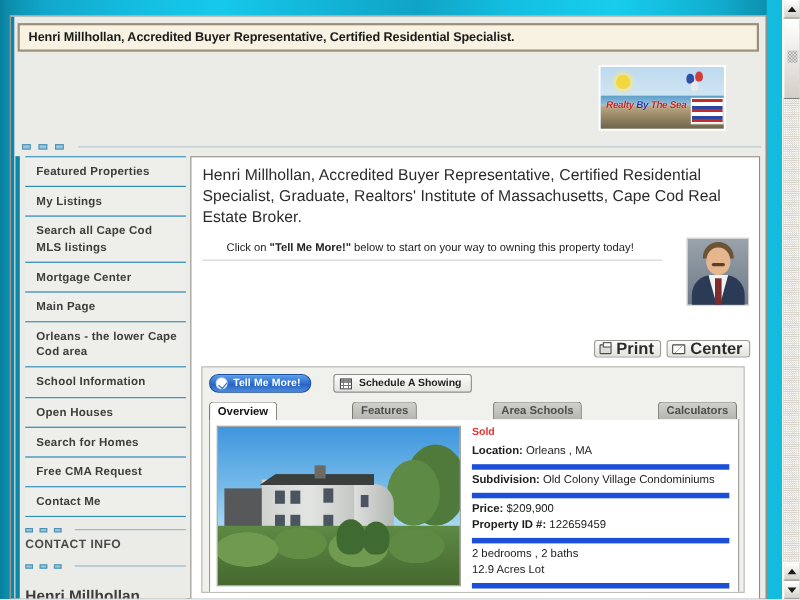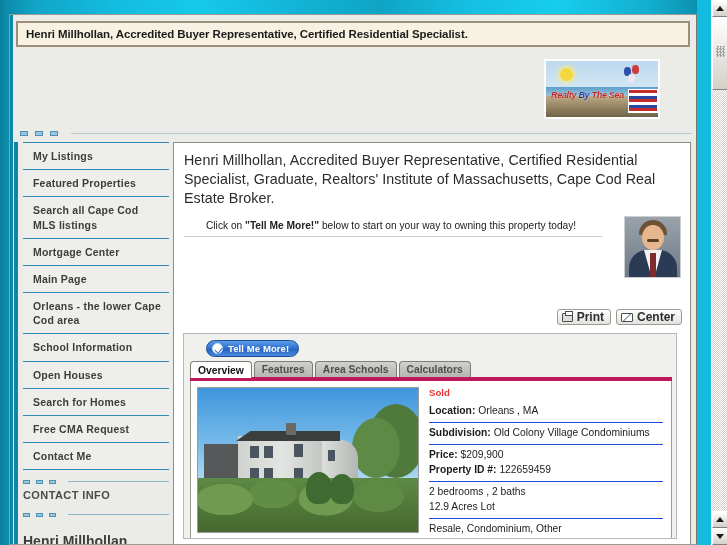--- a/index.html
+++ b/index.html
@@ -241,21 +241,21 @@
   
   .pe-row {
     position: absolute; right: 8px; top: 166px;
     display: flex; gap: 5px;
   }
   .pe-btn {
     display: flex; align-items: center; gap: 4px;
     height: 16px; padding: 0 6px 0 4px;
     border: 1px solid #9b9b95; border-radius: 3px;
     background: linear-gradient(to bottom, #fdfdfd, #e2e2de);
-    font-size: 12px; font-weight: bold; color: #2d2d2d;
+    font-size: 15px; font-weight: bold; color: #2d2d2d;
     cursor: pointer;
   }
   .ico-print {
     width: 11px; height: 9px; position: relative;
     border: 1px solid #4a4a4a; border-radius: 1px; background: #ddd;
   }
   .ico-print:after {
     content:""; position:absolute; left:2px; top:-3px; width:6px; height:3px;
     background:#fff; border:1px solid #4a4a4a;
   }
@@ -269,21 +269,21 @@
   .listing-box {
     position: absolute;
     left: 9px; top: 190px;
     width: 494px; height: 206px;
     border: 1px solid #b9b9b3;
     background: #f0f0ec;
     overflow: hidden;
   }
   .action-row {
     position: absolute; left: 6px; top: 6px;
-    display: flex; gap: 20px; align-items: center; flex-direction: column;
+    display: flex; gap: 20px; align-items: center;
   }
   .btn-tell {
     display: flex; align-items: center; gap: 5px;
     height: 17px; padding: 0 9px 0 5px;
     border: 1px solid #1b4f9b; border-radius: 9px;
     background: linear-gradient(to bottom, #5b9ce8 0%, #2f6fd0 50%, #235fbd 51%, #4a8ade 100%);
     color: #ffffff; font-size: 9.5px; font-weight: bold;
     letter-spacing: 0.1px;
     cursor: pointer;
   }
@@ -311,22 +311,23 @@
     background-image:
       linear-gradient(to right, transparent 2px, #777 2px 3px, transparent 3px 6px, #777 6px 7px, transparent 7px),
       linear-gradient(to bottom, #888 0 3px, transparent 3px 5px, #777 5px 6px, transparent 6px);
   }
 
   
   .tabs {
     position: absolute; left: 6px; top: 31px;
     display: flex; align-items: flex-end;
     width: 482px;
-    border-bottom: 5px solid #be185d;
+    border-bottom: 1px solid #be185d;
     height: 17px;
+    justify-content: space-between;
   }
   .tab {
     height: 16px; padding: 0 7px;
     display: flex; align-items: center;
     font-size: 10.3px; font-weight: bold;
     border: 1px solid #7d7d76;
     border-bottom: none;
     border-radius: 4px 4px 0 0;
     margin-right: 2px;
     cursor: pointer;
@@ -397,21 +398,21 @@
     padding: 6px 8px 0 10px;
     min-width: 0;
   }
   .sold {
     color: #e83333; font-size: 9.6px; font-weight: bold;
     padding-bottom: 3px;
   }
   .drow {
     font-size: 10.3px; color: #1c1c1c;
     padding: 3px 0 3px 0;
-    border-bottom: 1px solid #1d4ed8;
+    border-bottom: 5px solid #1d4ed8;
     line-height: 1.45;
   }
   .drow:last-child { border-bottom: none; }
   .drow b { font-weight: bold; }
 
   
   .vsb {
     position: absolute; right: 0; top: 0;
     width: 16px; height: 545px;
     background: #d4d0c8;
@@ -479,22 +480,22 @@
     </div>
 
     <div class="divider-row">
       <span class="mini-box"></span>
       <span class="mini-box"></span>
       <span class="mini-box"></span>
       <span class="divider-line"></span>
     </div>
 
     <div class="sidebar">
+      <div class="nav-item">Featured Properties</div>
       <div class="nav-item">My Listings</div>
-      <div class="nav-item">Featured Properties</div>
       <div class="nav-item">Search all Cape Cod MLS listings</div>
       <div class="nav-item">Mortgage Center</div>
       <div class="nav-item">Main Page</div>
       <div class="nav-item">Orleans - the lower Cape Cod area</div>
       <div class="nav-item">School Information</div>
       <div class="nav-item">Open Houses</div>
       <div class="nav-item">Search for Homes</div>
       <div class="nav-item">Free CMA Request</div>
       <div class="nav-item">Contact Me</div>
 

